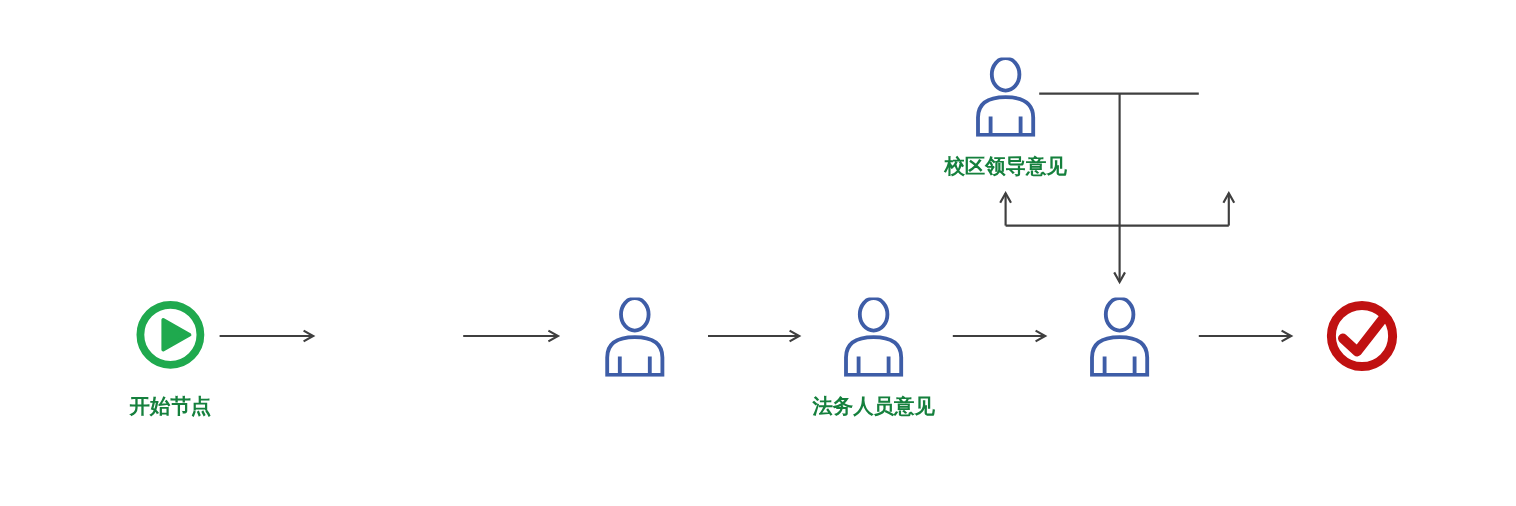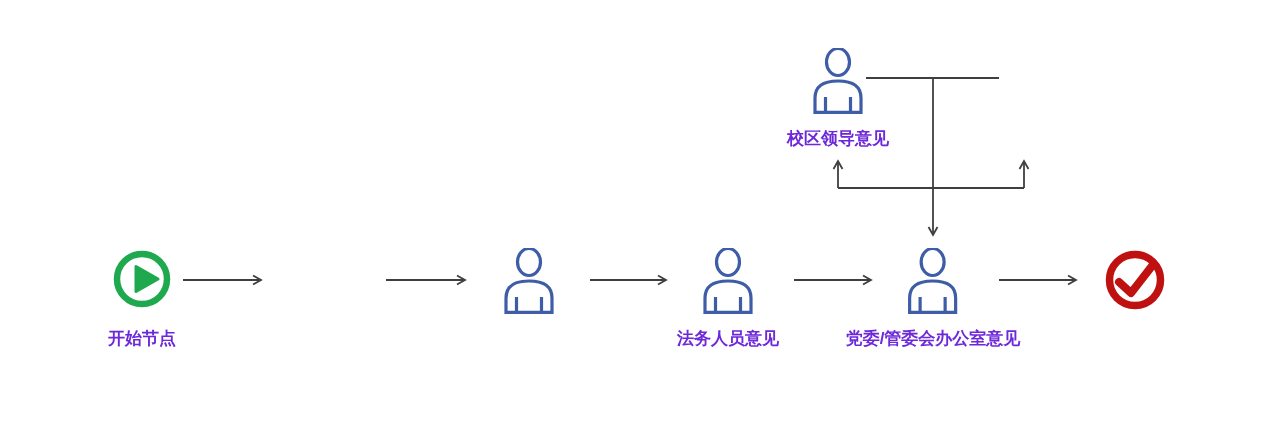--- a/index.html
+++ b/index.html
@@ -15,21 +15,21 @@
     pointer-events:none;
   }
   .node{
     position:absolute;
     display:flex;flex-direction:column;align-items:center;
     transform:translateX(-50%);
   }
   .node .label{
     font-weight:bold;
     font-size:17px;
-    color:#6d28d9;
+    color:#15803d;
     white-space:nowrap;
     line-height:1.1;
   }
   .node.person-node .label{margin-top:16px;}
   .node.start-node .label{margin-top:22px;}
   .node.top-person .label{margin-top:16px;}
 </style>
 </head>
 <body>
 
@@ -87,21 +87,20 @@
     <div class="label">法务人员意见</div>
   </div>
 
   <div class="node person-node" style="left:933px;top:248px;">
     <svg width="54" height="66" viewBox="0 0 54 66">
       <ellipse cx="27" cy="14" rx="11.5" ry="13.5" fill="none" stroke="#3E5DA7" stroke-width="3.2"></ellipse>
       <path d="M4,64.4 L4,50 Q4,33 27,33 Q50,33 50,50 L50,64.4 Z" fill="none" stroke="#3E5DA7" stroke-width="3.2"></path>
       <line x1="14.5" y1="64" x2="14.5" y2="49" stroke="#3E5DA7" stroke-width="3.2"></line>
       <line x1="39.5" y1="64" x2="39.5" y2="49" stroke="#3E5DA7" stroke-width="3.2"></line>
     </svg>
-    <div class="label">党委/管委会办公室意见</div>
   </div>
 
   <div class="node person-node top-person" style="left:838px;top:48px;">
     <svg width="54" height="66" viewBox="0 0 54 66">
       <ellipse cx="27" cy="14" rx="11.5" ry="13.5" fill="none" stroke="#3E5DA7" stroke-width="3.2"></ellipse>
       <path d="M4,64.4 L4,50 Q4,33 27,33 Q50,33 50,50 L50,64.4 Z" fill="none" stroke="#3E5DA7" stroke-width="3.2"></path>
       <line x1="14.5" y1="64" x2="14.5" y2="49" stroke="#3E5DA7" stroke-width="3.2"></line>
       <line x1="39.5" y1="64" x2="39.5" y2="49" stroke="#3E5DA7" stroke-width="3.2"></line>
     </svg>
     <div class="label">校区领导意见</div>

